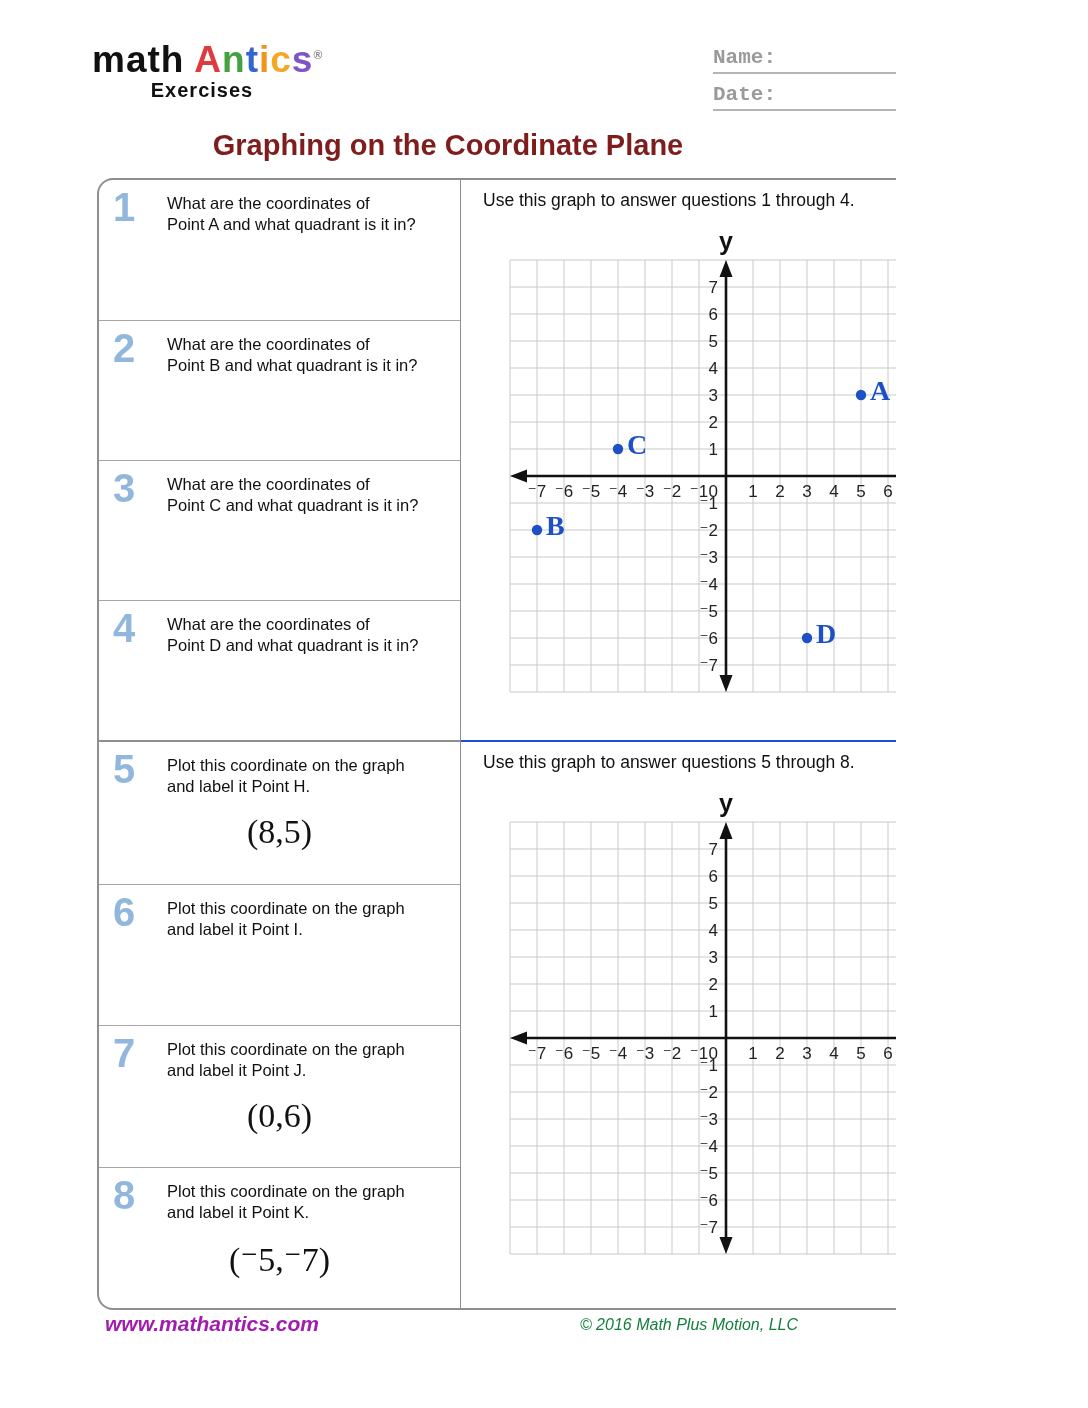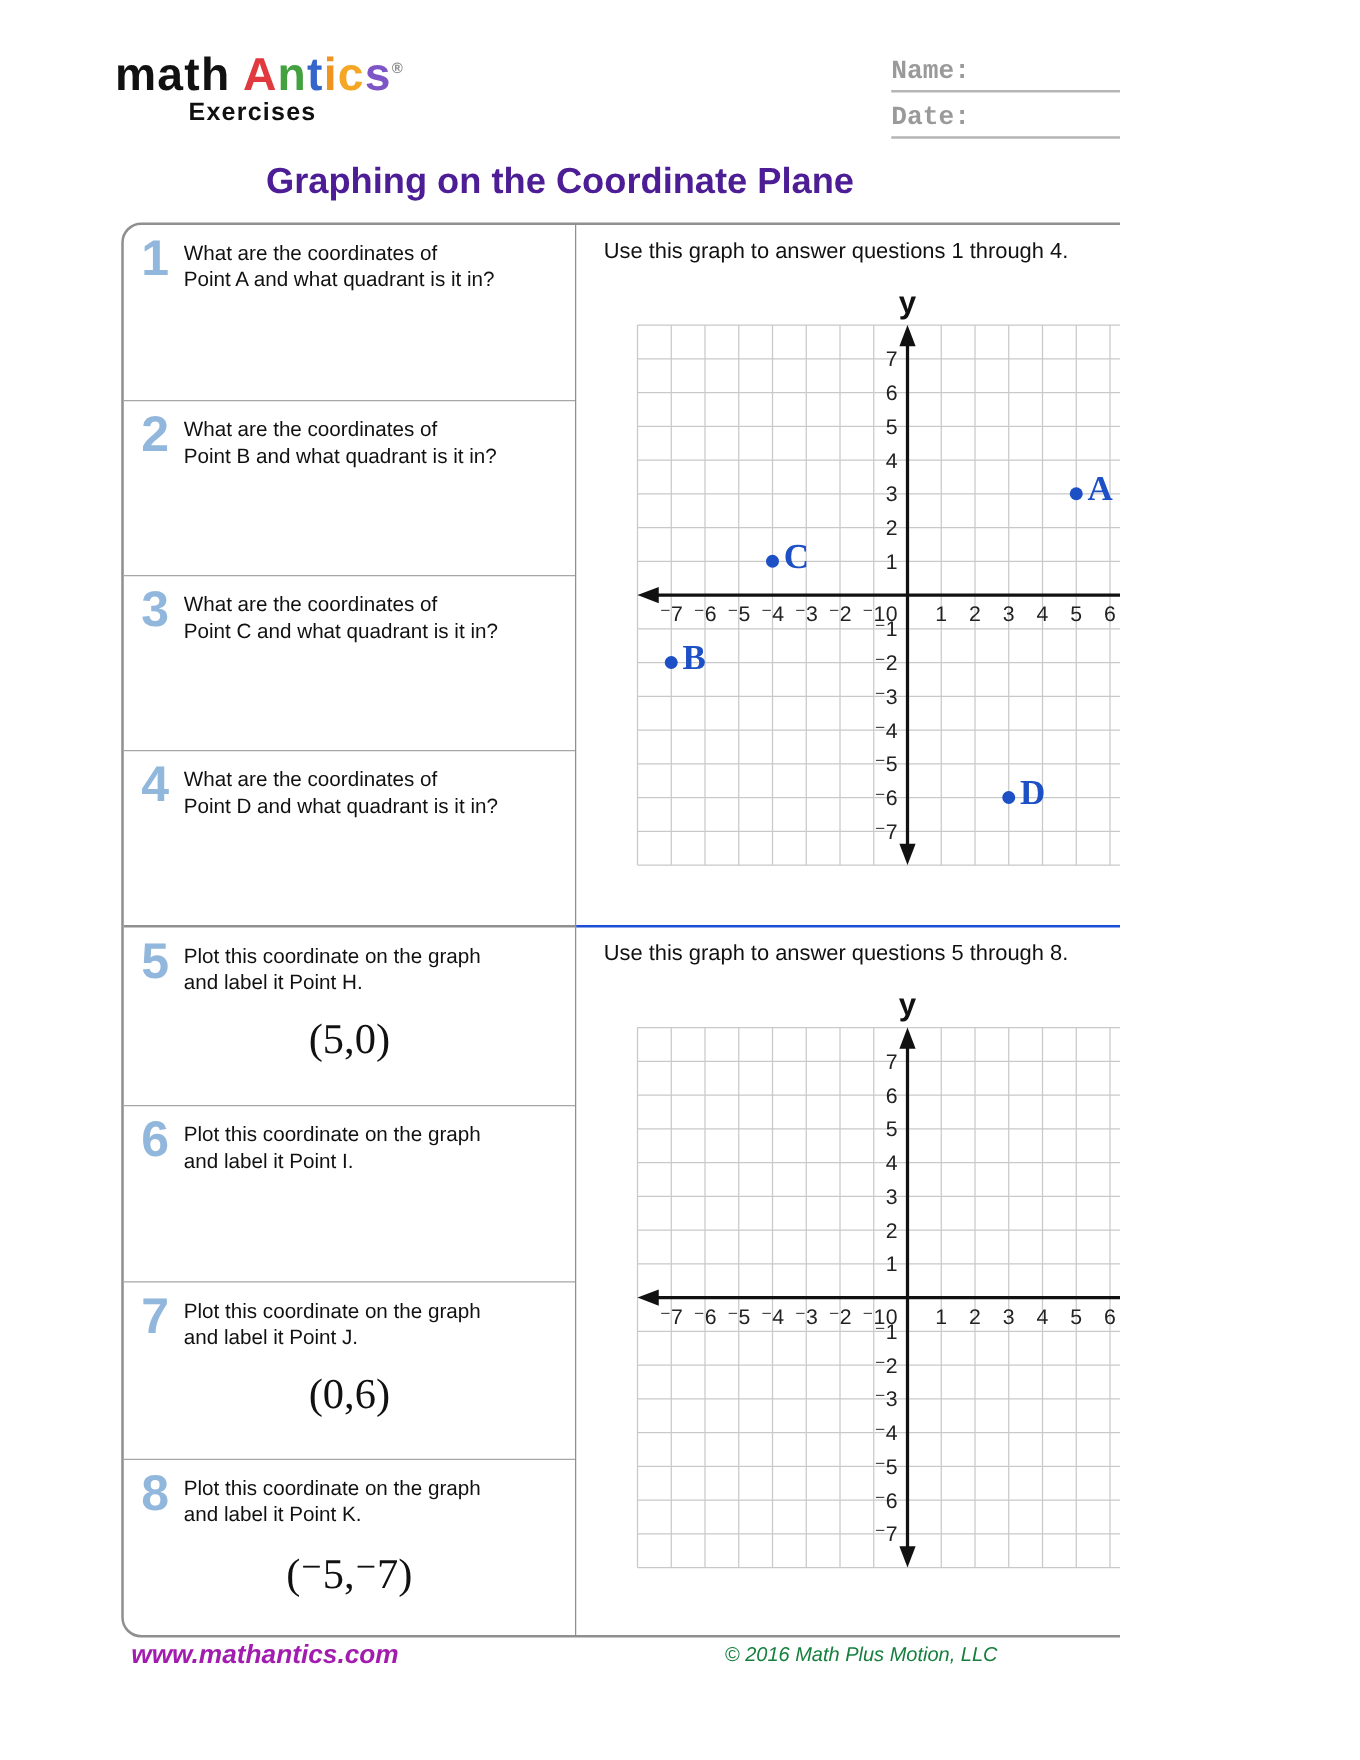--- a/index.html
+++ b/index.html
@@ -11,39 +11,39 @@
   .logo-line1{font-size:37px;font-weight:bold;letter-spacing:1px;line-height:1.1;white-space:nowrap;}
   .logo-word1{color:#111;}
   .logo-reg{font-size:12px;color:#888;vertical-align:super;}
   .logo-sub{font-size:20px;font-weight:bold;color:#111;margin-top:-2px;letter-spacing:1px;}
 
   .namedate{position:absolute;left:713px;top:46px;width:277px;}
   .nd-row{border-bottom:2px solid #b5b5b5;padding-bottom:3px;margin-bottom:9px;font-family:Liberation Mono, monospace;}
   .nd-label{font-weight:bold;color:#9a9a9a;font-size:21px;}
 
   .title{position:absolute;left:0;top:129px;width:100%;text-align:center;
-         font-size:29px;font-weight:bold;color:#4c1d95;}
+         font-size:29px;font-weight:bold;color:#7f1d1d;}
 
   
   .sheet-table{position:absolute;left:97px;top:178px;width:893px;height:1132px;
                border:2px solid #8f8f8f;border-radius:16px;box-sizing:border-box;
                display:grid;grid-template-columns:362px 1fr;grid-template-rows:562px 1fr;
                overflow:hidden;background:#fff;}
   .cell{box-sizing:border-box;}
   .cell-tl{border-right:1.5px solid #8f8f8f;border-bottom:2px solid #8f8f8f;
            display:grid;grid-template-rows:repeat(4,1fr);}
   .cell-tr{border-bottom:2px solid #1d4ed8;position:relative;}
   .cell-bl{border-right:1.5px solid #8f8f8f;display:grid;grid-template-rows:repeat(4,1fr);}
   .cell-br{position:relative;}
 
   .qrow{box-sizing:border-box;padding-top:7px;}
   .qrow + .qrow{border-top:1px solid #a6a6a6;}
   .qhead{display:flex;}
   .qnum{width:34px;margin-left:14px;font-size:40px;font-weight:bold;color:#92b7dc;line-height:1;flex:0 0 auto;}
-  .qtext{margin-left:0;margin-top:6px;font-size:16.5px;line-height:21px;color:#111;}
+  .qtext{margin-left:20px;margin-top:6px;font-size:16.5px;line-height:21px;color:#111;}
   .qcoord{text-align:center;margin-top:16px;font-family:"Liberation Serif","DejaVu Serif",serif;
           font-size:34px;color:#111;}
 
   .graph-caption{position:absolute;left:22px;top:10px;font-size:17.5px;color:#111;}
   .graph-svg{position:absolute;left:41px;top:54px;}
 
   
   .tick{font-family:"Liberation Sans","DejaVu Sans",sans-serif;font-size:17px;fill:#222;}
   .axletter{font-family:"Liberation Sans",sans-serif;font-size:25px;font-weight:bold;fill:#111;}
   .ptlabel{font-family:"Liberation Serif","DejaVu Serif",serif;font-size:28px;font-weight:bold;}
@@ -205,21 +205,21 @@
 
     <div class="cell cell-bl">
       <div class="qrow">
         <div class="qhead">
           <div class="qnum">5</div>
           <div class="qtext">
             <div>Plot this coordinate on the graph</div>
             <div>and label it Point H.</div>
           </div>
         </div>
-        <div class="qcoord">(5,0)</div>
+        <div class="qcoord">(8,5)</div>
       </div>
       <div class="qrow">
         <div class="qhead">
           <div class="qnum">6</div>
           <div class="qtext">
             <div>Plot this coordinate on the graph</div>
             <div>and label it Point I.</div>
           </div>
         </div>
       </div>

